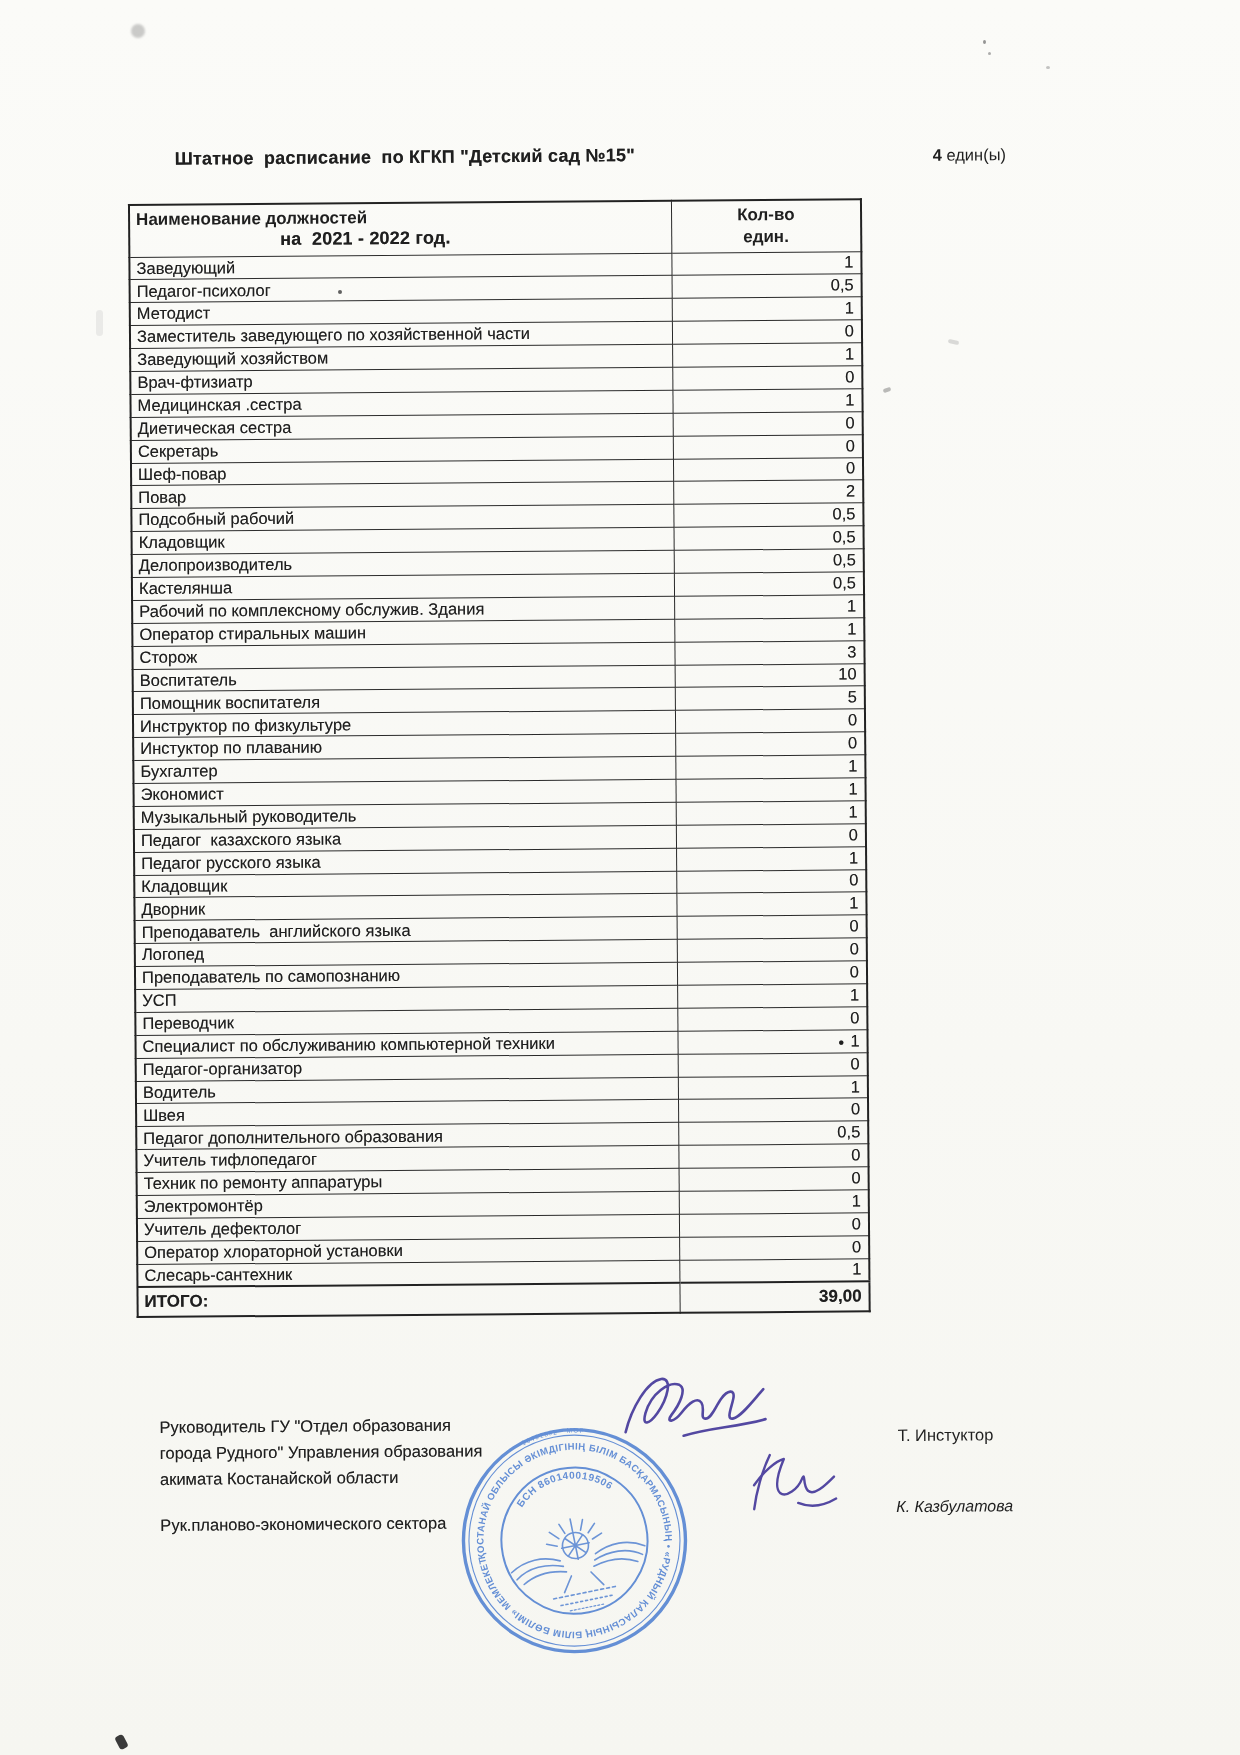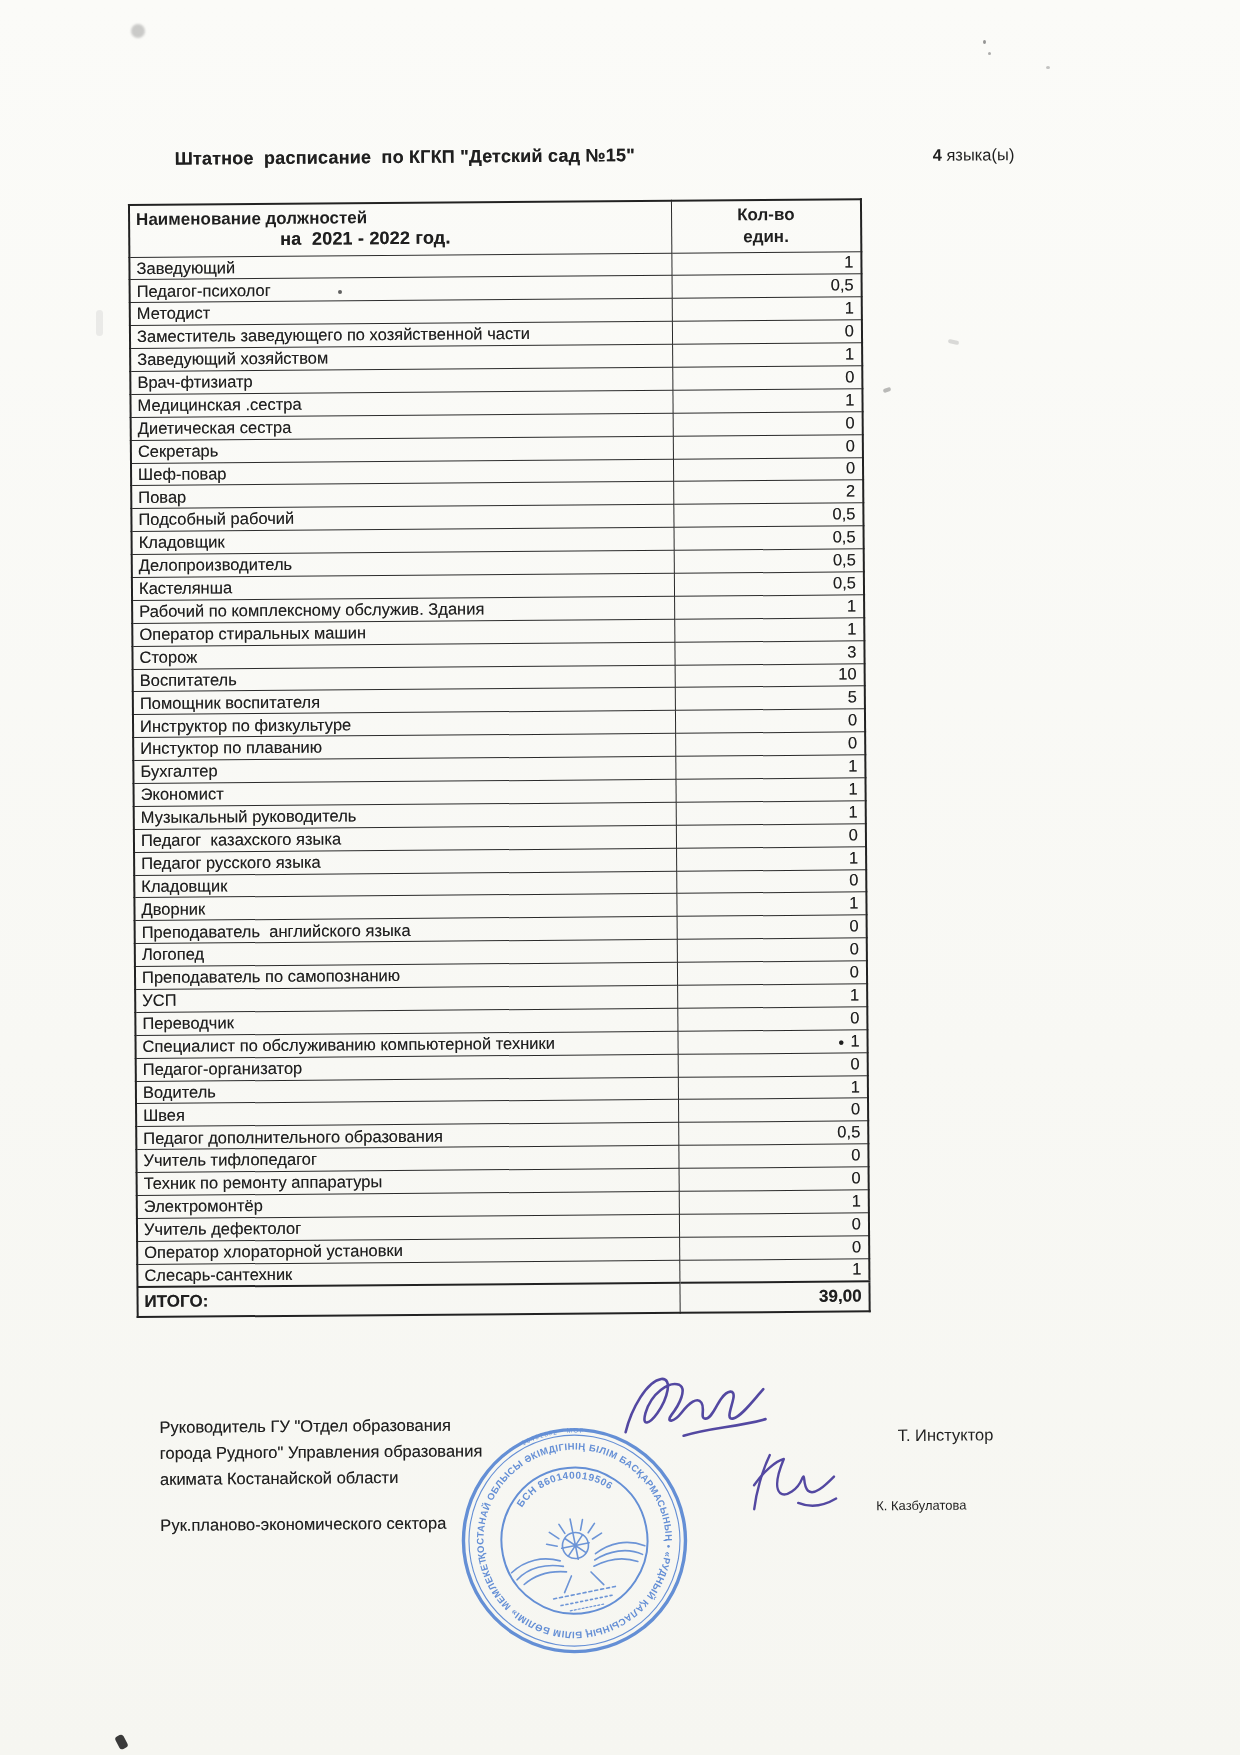--- a/index.html
+++ b/index.html
@@ -30,38 +30,38 @@
   td.val{padding:0 7px 1px 4px;font-size:16.5px;text-align:right;vertical-align:middle;
     border-left:2px solid #222;text-shadow:0 0 .4px rgba(25,25,25,.55);}
   td.val .marker{font-size:10px;vertical-align:1px;margin-right:6px;}
   tr.total-row td{height:30px;font-weight:bold;font-size:17px;border-top:2.5px solid #222;}
   tr.total-row td.label{padding-left:6px;}
   .sig-block{position:absolute;left:150px;top:1414px;font-size:16.5px;line-height:26px;
     text-shadow:0 0 .4px rgba(25,25,25,.5);}
   .sig-role-2{position:absolute;left:150px;top:1516px;font-size:16.5px;
     text-shadow:0 0 .4px rgba(25,25,25,.5);}
   .sig-name-1{position:absolute;left:888px;top:1432px;font-size:16.5px;}
-  .sig-name-2{position:absolute;left:866px;top:1504px;font-size:13px;}
+  .sig-name-2{position:absolute;left:886px;top:1504px;font-size:16px;font-style:italic;}
   .stamp-wrap{position:absolute;left:448px;top:1428px;width:232px;height:232px;
     mix-blend-mode:multiply;opacity:.85;transform:rotate(-11deg);}
   .sig-svg-1{position:absolute;left:608px;top:1372px;mix-blend-mode:multiply;}
   .sig-svg-2{position:absolute;left:730px;top:1450px;mix-blend-mode:multiply;}
   .speck{position:absolute;background:#8f8f8f;border-radius:50%;}
 </style>
 </head>
 <body>
 
 <div class="content">
 
   <div class="doc-title">
     <div>Штатное  расписание  по КГКП "Детский сад №15"</div>
     <div class="line2">на  2021 - 2022 год.</div>
   </div>
 
-  <div class="groups-note"><span class="g-num">4</span><span> языка(ы)</span></div>
+  <div class="groups-note"><span class="g-num">4</span><span> един(ы)</span></div>
 
   <table class="staff">
     <thead>
       <tr>
         <th class="h-name">Наименование должностей</th>
         <th class="h-count">
           <div>Кол-во</div>
           <div>един.</div>
         </th>
       </tr>

